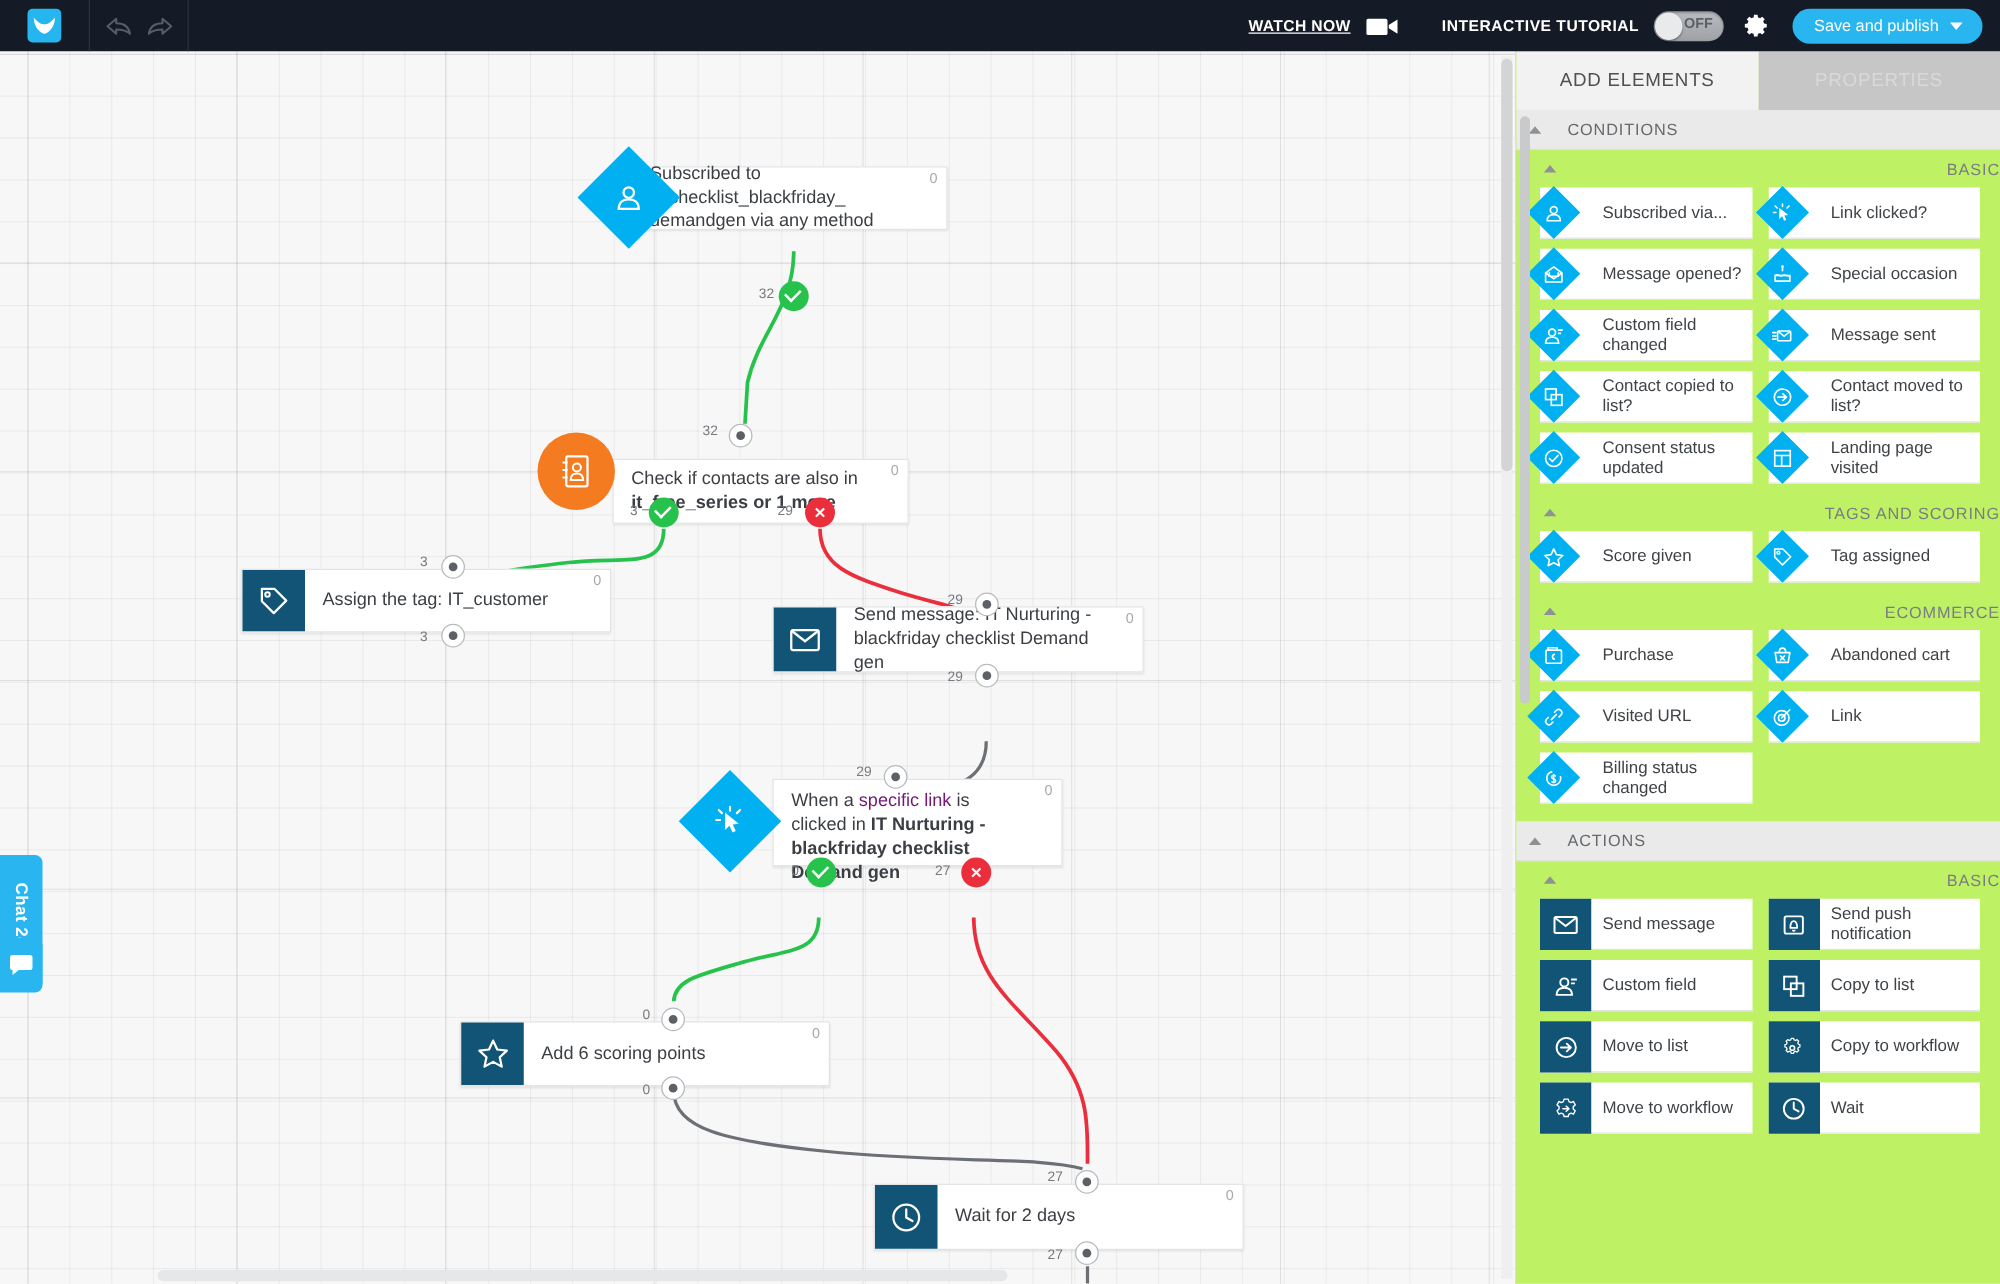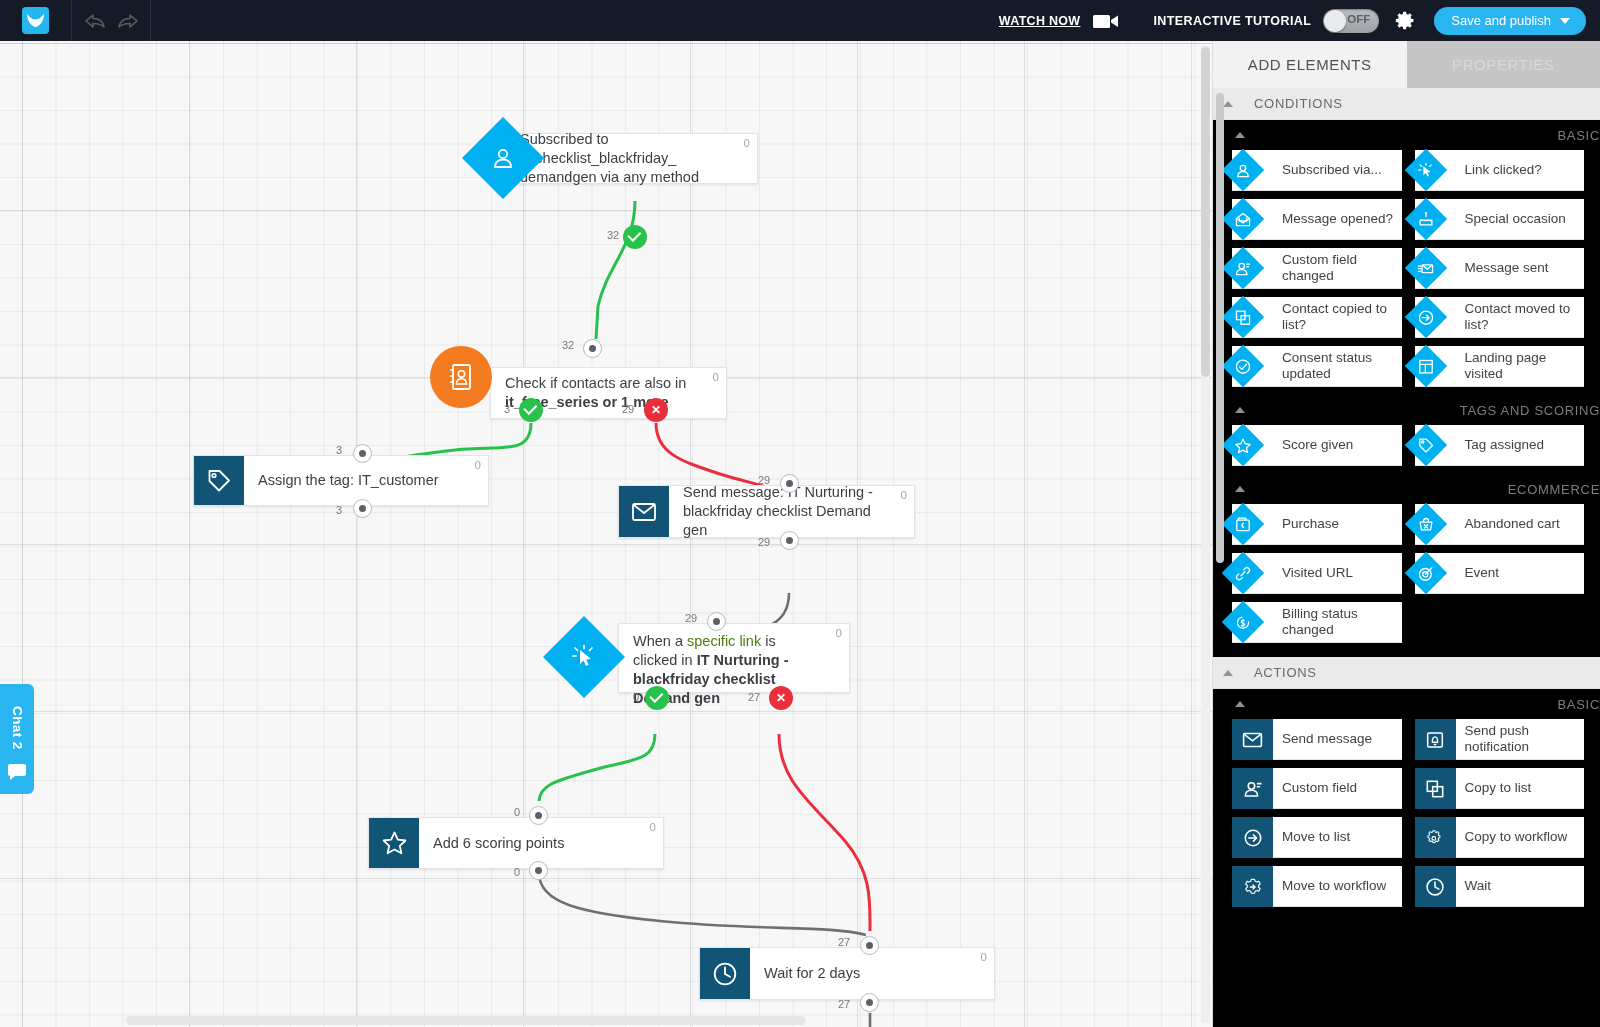--- a/index.html
+++ b/index.html
@@ -184,21 +184,21 @@
     z-index: 30;
   }
   #canvas-hthumb {
     position: absolute; left: 122px; top: 0; height: 9px; width: 680px;
     background: #e6e7e8; border-radius: 5px; cursor: pointer;
   }
 
   
   #panel {
     position: absolute; right: 0; top: 41px; width: 388px; height: 986px;
-    background: #000000; border-left: 1px solid #dcdcdc;
+    background: #bef264; border-left: 1px solid #dcdcdc;
     overflow: hidden;
   }
   #panel-tabs { display: flex; height: 47px; }
   .ptab {
     flex: 1; display: flex; align-items: center; justify-content: center;
     font-size: 15px; letter-spacing: .6px; cursor: pointer;
   }
   .ptab.active { background: #f2f2f2; color: #4d5155; }
   .ptab.inactive { background: #c6c6c6; color: #d9d9d9; }
   .sec-head {
@@ -401,21 +401,21 @@
     </div>
     <span class="port" style="left:162px; top:-11px;"></span>
     <span class="plabel" style="left:140px; top:-11px;">29</span>
     <span class="port" style="left:162px; top:46px;"></span>
     <span class="plabel" style="left:140px; top:51px;">29</span>
   </div>
 
   <div class="node" style="left:555px; top:582px;">
     <div class="node-body" style="left:63px; top:0; width:232px; height:70px;">
       <div class="node-text" style="align-items:flex-start; padding-top:8px;">
-        <span>When a <a href="#" style="color:#4d7c0f;text-decoration:none">specific link</a> is clicked in <b>IT Nurturing - blackfriday checklist Demand gen</b></span>
+        <span>When a <a href="#" style="color:#701a75;text-decoration:none">specific link</a> is clicked in <b>IT Nurturing - blackfriday checklist Demand gen</b></span>
       </div>
       <span class="node-count">0</span>
     </div>
     <div class="diamond" style="left:0; top:5px;">
       <svg class="svgic" width="26" height="26" viewBox="0 0 26 26">
         <path d="M9 6 L9 20 L12.6 16.6 L15 22 L17.6 20.8 L15.2 15.6 L20 15 Z" fill="#fff"></path>
         <path d="M4 4 L6.5 6.5 M13 1.5 L13 4.5 M21 4 L18.5 6.5 M2 12 L5 12" stroke="#fff" stroke-width="1.7" stroke-linecap="round"></path>
       </svg>
     </div>
     <span class="port" style="left:152px; top:-11px;"></span>
@@ -657,21 +657,21 @@
       <span class="lbl">Visited URL</span>
     </div>
     <div class="el">
       <span class="badge dia">
         <svg class="svgic" width="17" height="17" viewBox="0 0 26 26">
             <circle cx="12" cy="14" r="9" fill="none" stroke="#fff" stroke-width="2"></circle>
             <circle cx="12" cy="14" r="4" fill="none" stroke="#fff" stroke-width="2"></circle>
             <path d="M12 14 L22 4" stroke="#fff" stroke-width="2" stroke-linecap="round"></path>
           </svg>
       </span>
-      <span class="lbl">Event</span>
+      <span class="lbl">Link</span>
     </div>
     <div class="el">
       <span class="badge dia">
         <svg class="svgic" width="17" height="17" viewBox="0 0 26 26">
             <circle cx="13" cy="13" r="8.5" fill="none" stroke="#fff" stroke-width="2" stroke-dasharray="38 12"></circle>
             <path d="M15 10 a2.6 2.6 0 0 0 -4.6 1.6 c0 2.8 5 1.4 5 4 a2.6 2.6 0 0 1 -4.6 1.6" fill="none" stroke="#fff" stroke-width="1.8" stroke-linecap="round"></path>
             <path d="M13 7.5 L13 18.5" stroke="#fff" stroke-width="1.6"></path>
           </svg>
       </span>
       <span class="lbl">Billing status changed</span>

